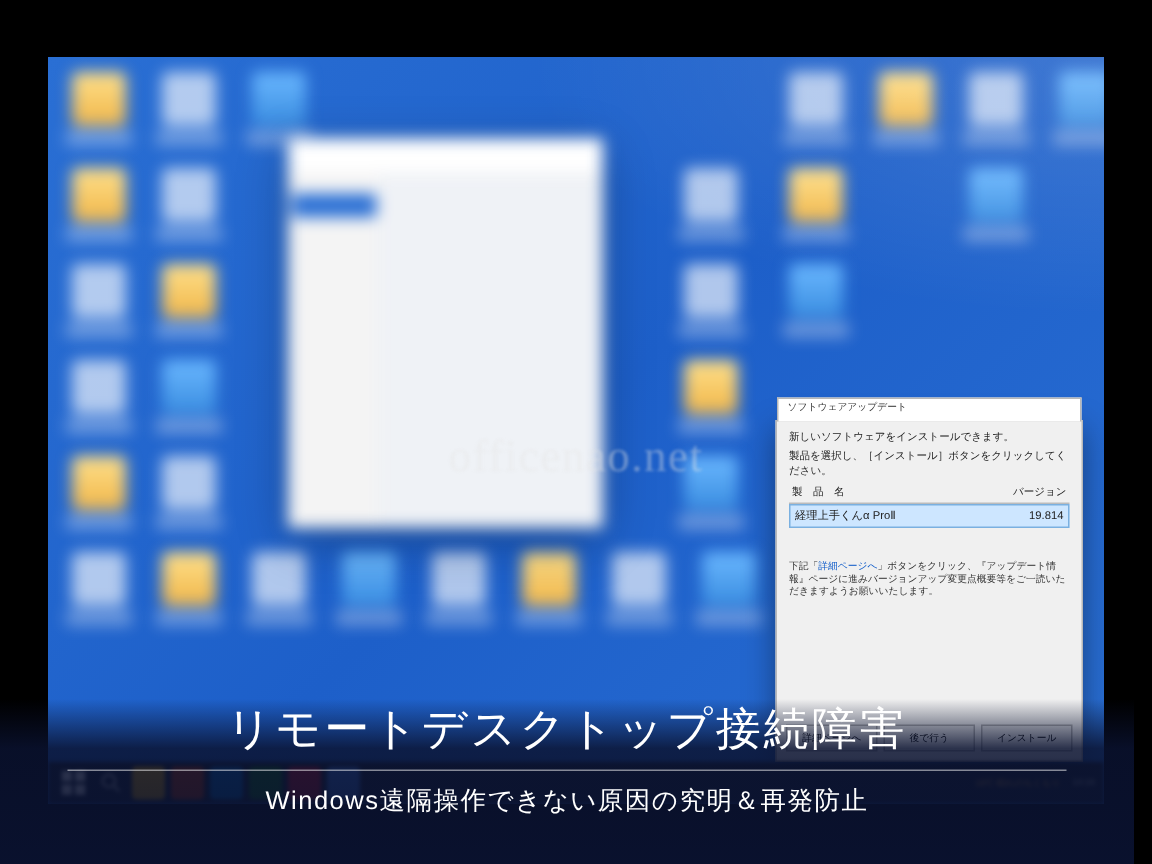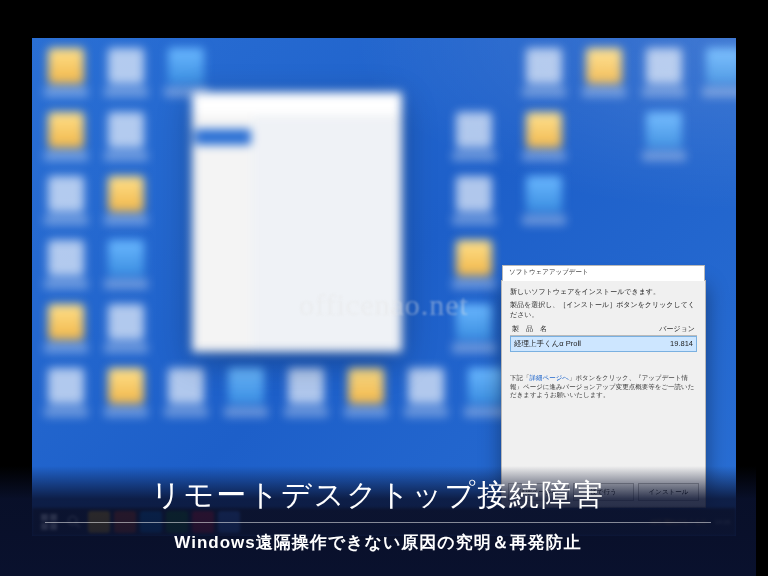--- a/index.html
+++ b/index.html
@@ -10,41 +10,41 @@
 .desktop{position:absolute;inset:0}
 .icon{position:absolute;width:44px;height:50px;filter:blur(5px)}
 .ico-img{width:36px;height:36px;background:rgba(255,255,255,.65);border-radius:4px;margin:0 auto}
 .ico-lbl{height:10px;background:rgba(255,255,255,.35);margin-top:3px;border-radius:2px}
 .folder .ico-img{background:linear-gradient(#ffe08a,#f0b64a)}
 .blue .ico-img{background:linear-gradient(#6bb8ff,#3a8de0)}
 .window1{position:absolute;top:54px;left:160px;width:210px;height:260px;background:rgba(248,248,248,.96);border:1px solid rgba(0,0,0,.12);box-shadow:0 8px 30px rgba(0,0,0,.3);filter:blur(5px)}
 .w1-title{height:24px;background:#fff;border-bottom:1px solid #e5e5e5}
 .w1-side{position:absolute;top:24px;left:0;width:60px;bottom:0;background:#f4f4f4}
 .sel{position:absolute;top:12px;left:2px;right:2px;height:16px;background:#2a6fd4;border-radius:2px}
-.dialog{position:absolute;bottom:28px;right:30px;width:205px;height:228px;background:#f0f0f0;border:1px solid #b8b8b8;box-shadow:0 6px 20px rgba(0,0,0,.4);font-size:7px;color:#222;padding:6px 8px 30px;line-height:1.35}
+.dialog{position:absolute;bottom:28px;right:14px;width:205px;height:228px;background:#f0f0f0;border:1px solid #b8b8b8;box-shadow:0 6px 20px rgba(0,0,0,.4);font-size:7px;color:#222;padding:6px 8px 30px;line-height:1.35}
 .dialog .title{position:absolute;top:-16px;left:0;right:0;height:16px;background:#fff;border:1px solid #b8b8b8;border-bottom:none;font-size:6.5px;padding:2px 6px;color:#333}
 .dialog p{margin-bottom:4px}
 .tbl-hdr{display:flex;justify-content:space-between;border-bottom:1px solid #bbb;padding:1px 2px;margin-top:2px}
 .tbl-row{display:flex;justify-content:space-between;background:#cde6ff;border:1px solid #7ab0e0;padding:2px 3px;font-size:7.5px}
 .note{margin-top:22px;font-size:6.5px;color:#333}
 .note .link{color:#0a58c8}
 .dlg-btns{position:absolute;bottom:6px;left:6px;right:6px;display:flex;justify-content:space-between;gap:4px}
 .dlg-btns button{flex:1;font-size:6.5px;background:#e9e9e9;border:1px solid #adadad;height:18px;cursor:pointer;padding:0}
 .taskbar{position:absolute;bottom:0;left:0;right:0;height:28px;background:rgba(20,20,22,.88);display:flex;align-items:center;padding:0 6px;gap:4px;filter:blur(1.5px)}
 .tb-ico{width:22px;height:22px;border-radius:3px;display:flex;align-items:center;justify-content:center}
 .start{background:transparent}
 .start svg{width:16px;height:16px}
 .search{width:20px;height:20px;color:#ddd}
 .tb-right{margin-left:auto;display:flex;align-items:center;gap:8px;color:#ddd;font-size:6px}
 .weather{color:#ffb84d;font-size:6px}
 .watermark{position:absolute;top:250px;left:50%;transform:translateX(-50%);font-size:30px;color:rgba(230,230,230,.4);font-family:Georgia,serif;letter-spacing:1px;pointer-events:none;filter:blur(1px)}
-.overlay{position:absolute;left:0;right:12px;bottom:0;height:110px;background:linear-gradient(to bottom,rgba(10,18,48,0) 0%,rgba(10,18,48,.85) 30%,rgba(10,18,48,.95) 100%);color:#fff;display:flex;flex-direction:column;align-items:center;justify-content:center;padding-bottom:14px}
+.overlay{position:absolute;left:0;right:12px;bottom:0;height:110px;background:linear-gradient(to bottom,rgba(10,18,48,0) 0%,rgba(10,18,48,.85) 30%,rgba(10,18,48,.95) 100%);color:#fff;display:flex;flex-direction:column;align-items:center;justify-content:flex-start;padding-bottom:14px}
 .ov-title{font-size:30px;font-weight:400;letter-spacing:2px;margin-bottom:6px}
 .ov-rule{width:88%;height:1px;background:rgba(255,255,255,.5);margin-bottom:8px}
-.ov-sub{font-size:17px;font-weight:700;letter-spacing:1px}
+.ov-sub{font-size:17px;font-weight:400;letter-spacing:1px}
 .glare{position:absolute;top:0;right:0;width:55%;height:35%;background:radial-gradient(ellipse at top right,rgba(255,255,255,.15),transparent 70%);pointer-events:none}
 </style>
 </head>
 <body>
 
 <div class="frame">
   <div class="bezel">
     <div class="screen">
       <div class="desktop">
         <div class="icon folder" style="top:10px;left:12px">

